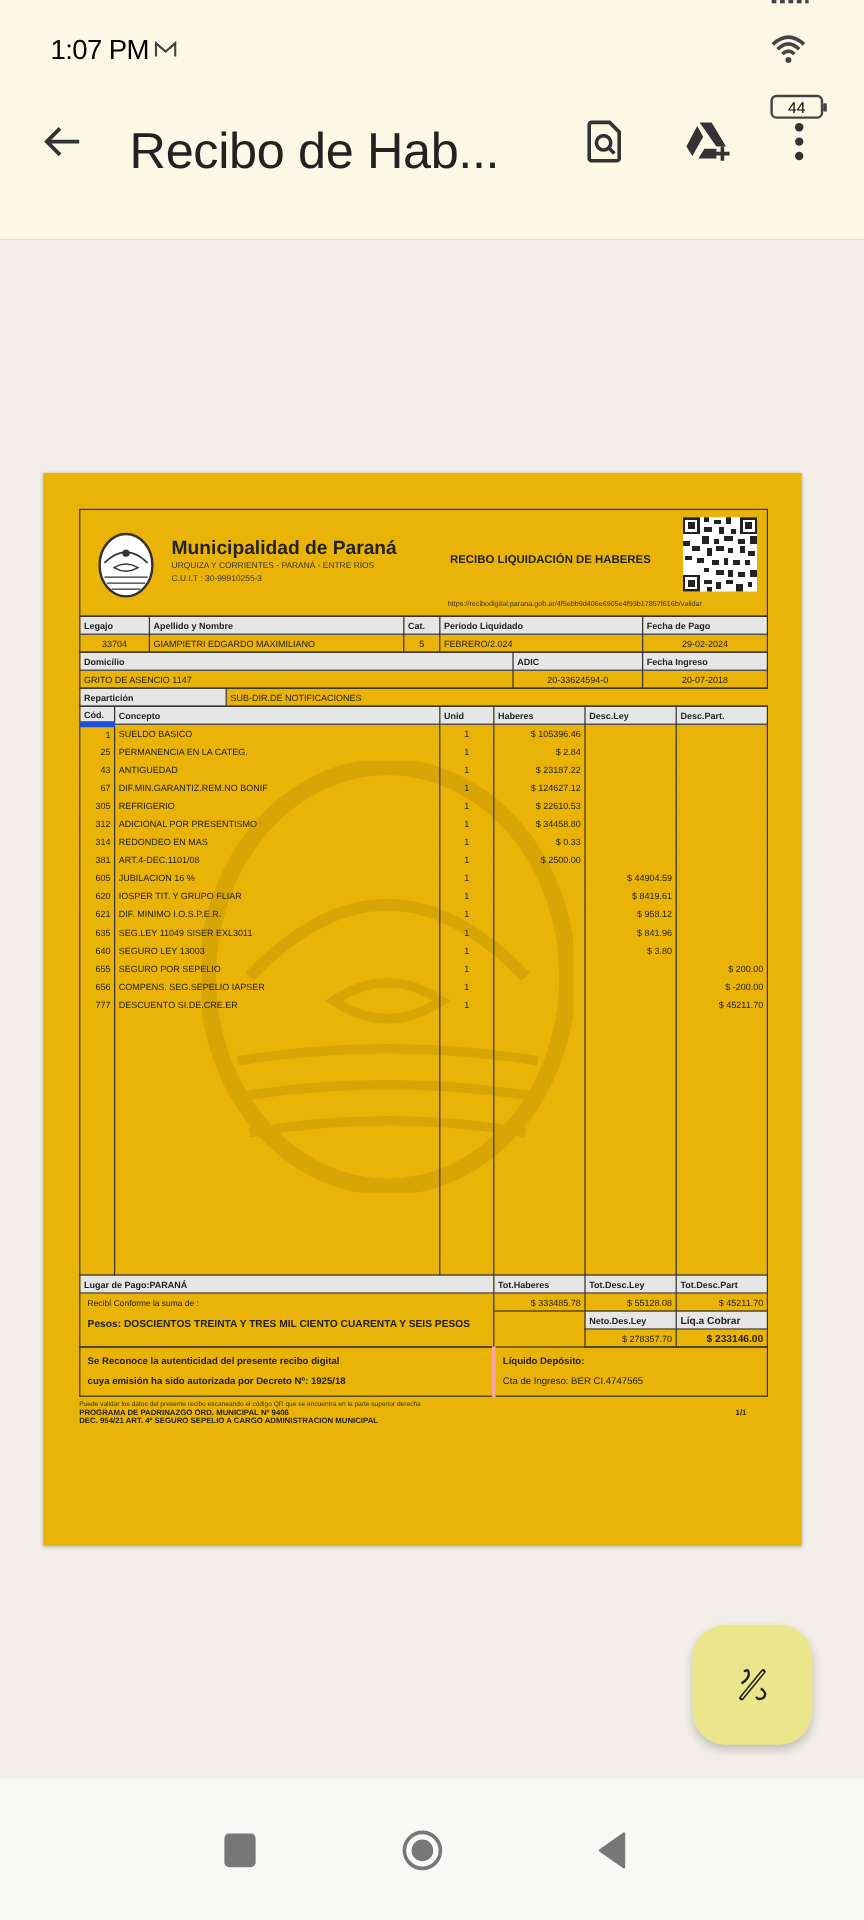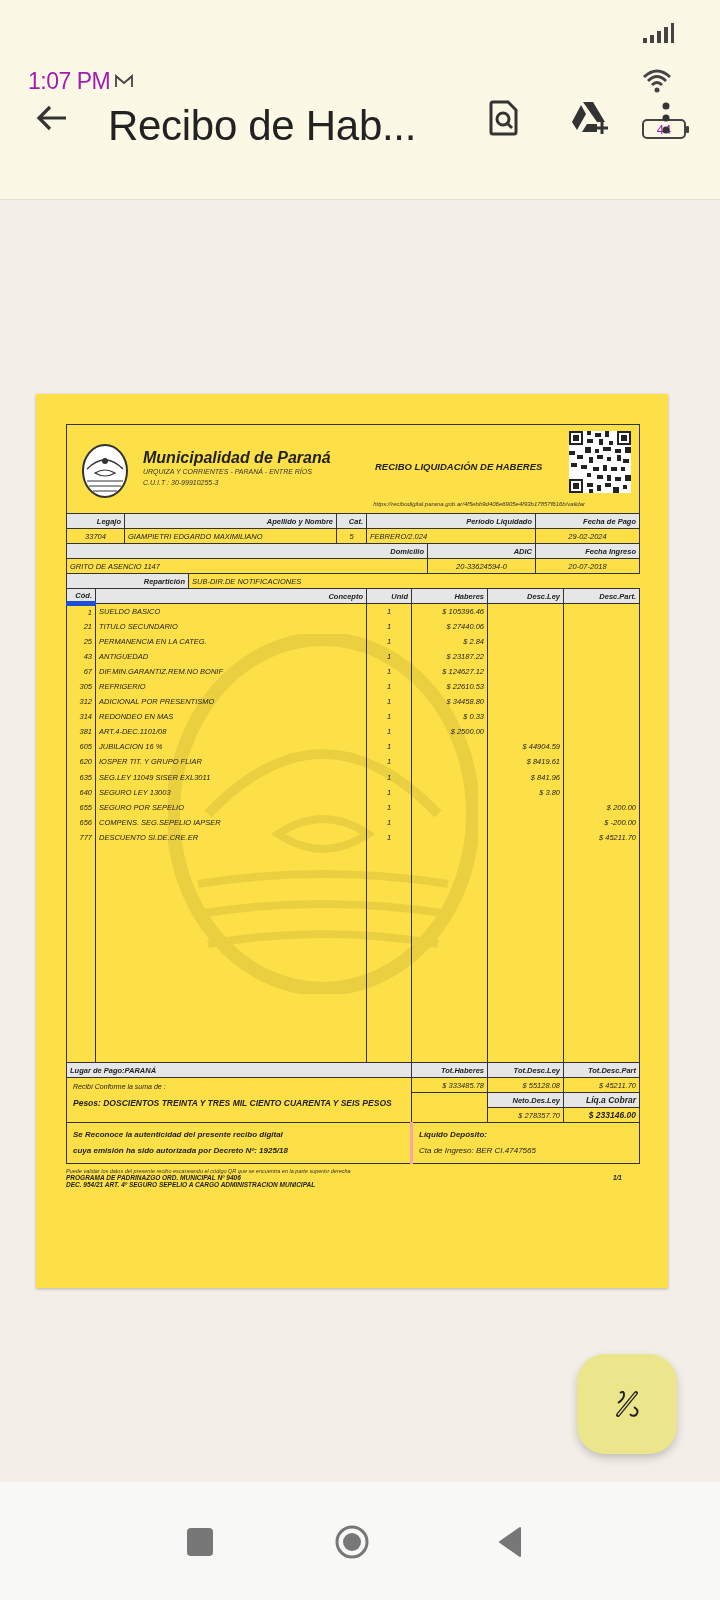--- a/index.html
+++ b/index.html
@@ -1,46 +1,46 @@
 <!DOCTYPE html>
 <html><head>
 <meta charset="utf-8">
 <style>
   * { box-sizing: border-box; margin: 0; padding: 0; }
   html, body { width: 720px; height: 1600px; overflow: hidden; }
   body { background: #f3efe8; font-family: "Liberation Sans", sans-serif; position: relative; }
 
   .topbar { position: absolute; left: 0; top: 0; width: 720px; height: 200px; background: #fcf8e6; border-bottom: 1px solid #e6e0cc; }
-  .status { position: absolute; top: 26px; left: 28px; right: 34px; height: 30px; display: flex; align-items: center; justify-content: space-between; color: #a21caf; margin-top: 40px; }
+  .status { position: absolute; top: 26px; left: 42px; right: 34px; height: 30px; display: flex; align-items: center; justify-content: space-between; color: #000000; }
   .status .time { font-size: 23px; letter-spacing: -0.5px; display: flex; align-items: center; gap: 4px; }
   .status .right { display: flex; align-items: flex-start; gap: 26px; flex-direction: column; }
   .battery { width: 44px; height: 20px; border: 2px solid #444; border-radius: 5px; font-size: 13px; display: flex; align-items: center; justify-content: center; position: relative; }
   .battery::after { content: ""; position: absolute; right: -5px; top: 5px; width: 3px; height: 7px; background: #444; border-radius: 1px; }
 
   .appbar { position: absolute; top: 92px; left: 0; width: 720px; height: 70px; display: flex; align-items: center; padding-left: 12px; }
   .back { position: absolute; left: 34px; top: 8px; width: 36px; height: 36px; cursor: pointer; }
   .title { position: absolute; left: 108px; top: 10px; font-size: 42px; color: #222; letter-spacing: -0.3px; }
   .app-icon { position: absolute; top: 6px; width: 40px; height: 40px; cursor: pointer; }
 
-  .page { position: absolute; left: 36px; top: 394px; width: 632px; height: 894px; background: #fde047; box-shadow: 0 1px 3px rgba(0,0,0,0.25); font-style: italic; }
+  .page { position: absolute; left: 36px; top: 394px; width: 632px; height: 894px; background: #eab308; box-shadow: 0 1px 3px rgba(0,0,0,0.25); }
   .doc { position: absolute; left: 30px; top: 30px; width: 574px; font-size: 8px; color: #222; }
   .box { border: 1.2px solid #333; position: relative; }
 
   .hdr { height: 90px; position: relative; }
   .seal { position: absolute; left: 14px; top: 18px; width: 48px; height: 56px; }
   .muni { position: absolute; left: 76px; top: 24px; font-size: 16px; font-weight: bold; color: #222; }
   .addr { position: absolute; left: 76px; top: 43px; font-size: 7px; color: #333; }
   .cuit { position: absolute; left: 76px; top: 54px; font-size: 7px; color: #333; }
   .rtitle { position: absolute; left: 308px; top: 36px; font-size: 9.5px; font-weight: bold; color: #222; }
   .qr { position: absolute; right: 8px; top: 6px; width: 62px; height: 62px; }
   .url { position: absolute; right: 54px; top: 76px; font-size: 6px; color: #333; }
 
   table { border-collapse: collapse; width: 100%; }
   td, th { border: 1px solid #333; font-size: 7.5px; padding: 0 3px; height: 15px; white-space: nowrap; }
-  th { background: #e6e6e6; font-weight: bold; text-align: right; }
+  th { background: #e6e6e6; font-weight: bold; text-align: left; }
   .c { text-align: center; }
   .r { text-align: right; }
 
   .items td { border-top: none; border-bottom: none; height: 15.1px; }
   .items tr.filler td { height: 218px; }
 
   .water { position: absolute; left: 132px; top: 240px; width: 310px; height: 360px; opacity: 0.07; pointer-events: none; }
 
   .foot-note { font-size: 5.5px; color: #333; margin-top: 4px; }
   .foot-bold { font-size: 6.5px; font-weight: bold; color: #222; }
@@ -191,28 +191,20 @@
       <tbody id="items-body">
           <tr>
             <td class="r">1</td>
             <td>SUELDO BASICO</td>
             <td class="c">1</td>
             <td class="r">$ 105396.46</td>
             <td class="r"></td>
             <td class="r"></td>
           </tr>
           <tr>
-            <td class="r">21</td>
-            <td>TITULO SECUNDARIO</td>
-            <td class="c">1</td>
-            <td class="r">$ 27440.06</td>
-            <td class="r"></td>
-            <td class="r"></td>
-          </tr>
-          <tr>
             <td class="r">25</td>
             <td>PERMANENCIA EN LA CATEG.</td>
             <td class="c">1</td>
             <td class="r">$ 2.84</td>
             <td class="r"></td>
             <td class="r"></td>
           </tr>
           <tr>
             <td class="r">43</td>
             <td>ANTIGUEDAD</td>
@@ -268,20 +260,28 @@
             <td class="r"></td>
             <td class="r">$ 44904.59</td>
             <td class="r"></td>
           </tr>
           <tr>
             <td class="r">620</td>
             <td>IOSPER TIT. Y GRUPO FLIAR</td>
             <td class="c">1</td>
             <td class="r"></td>
             <td class="r">$ 8419.61</td>
+            <td class="r"></td>
+          </tr>
+          <tr>
+            <td class="r">621</td>
+            <td>DIF. MINIMO I.O.S.P.E.R.</td>
+            <td class="c">1</td>
+            <td class="r"></td>
+            <td class="r">$ 958.12</td>
             <td class="r"></td>
           </tr>
           <tr>
             <td class="r">635</td>
             <td>SEG.LEY 11049 SISER EXL3011</td>
             <td class="c">1</td>
             <td class="r"></td>
             <td class="r">$ 841.96</td>
             <td class="r"></td>
           </tr>

